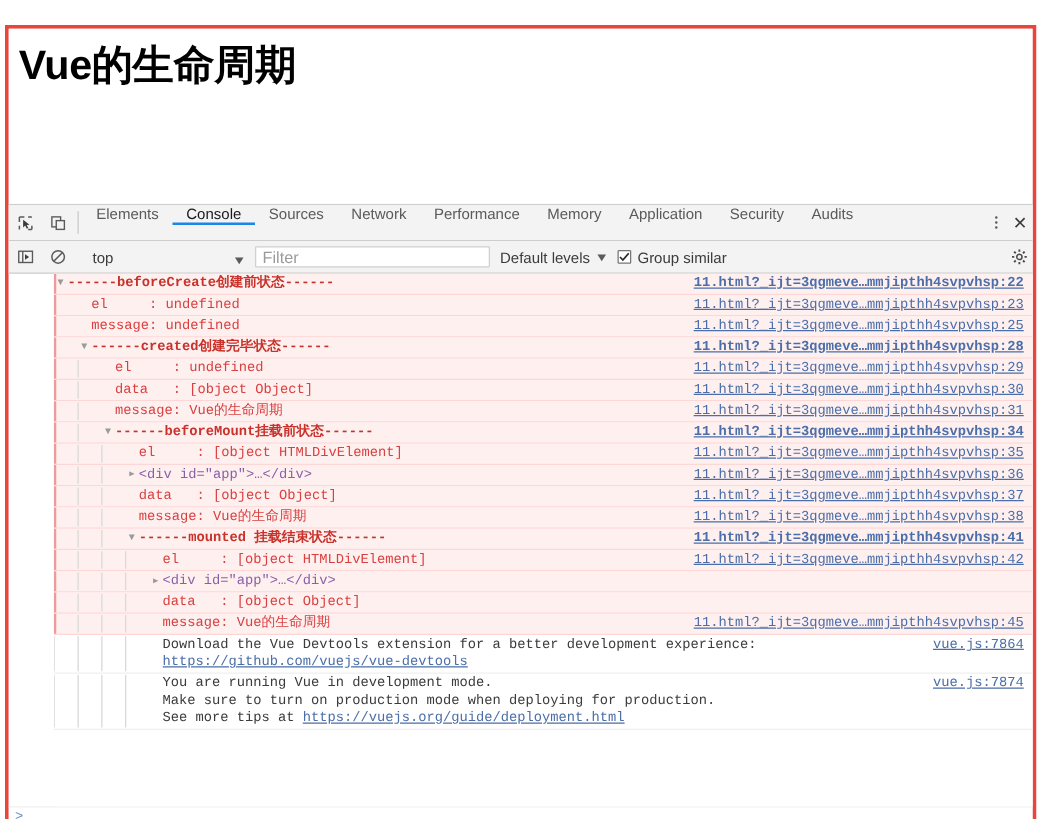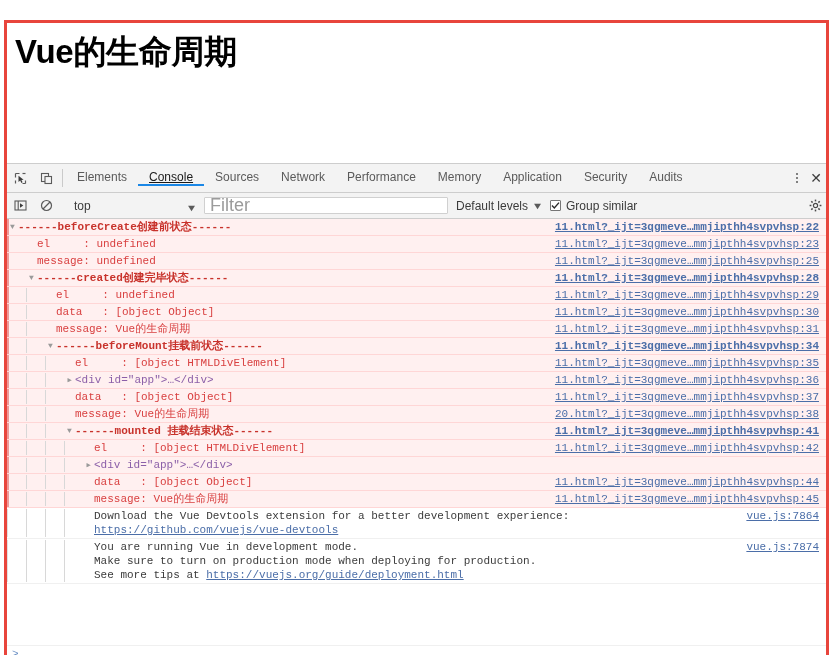--- a/index.html
+++ b/index.html
@@ -79,39 +79,38 @@
   }
   .dt-iconbtn svg { display: block; }
   .dt-sep {
     width: 1px;
     background: #cacaca;
     margin: 5px 3px;
     flex: 0 0 1px;
   }
   .dt-tabs {
     display: flex;
-    align-items: center;
+    align-items: flex-start;
     flex: 1 1 auto;
     overflow: hidden;
   }
   .dt-tab {
     padding: 0 11px;
     display: flex;
     align-items: center;
     white-space: nowrap;
     cursor: pointer;
     font-size: 12px;
     color: #5a5a5a;
     border-bottom: 2px solid transparent;
     box-sizing: border-box;
   }
   .dt-tab.active {
     color: #1a1a1a;
     border-bottom-color: #1a87e6;
-    text-decoration: underline;
   }
   .dt-right {
     display: flex;
     align-items: center;
     flex: 0 0 auto;
   }
   .dots {
     width: 18px;
     display: flex;
     flex-direction: column;
@@ -163,21 +162,21 @@
     font-size: 9px;
     color: #5a5a5a;
     transform: scaleX(1.3);
   }
   .filter-input {
     flex: 0 0 186px;
     height: 17px;
     margin: 0 6px 0 2px;
     border: 1px solid #d0d0d0;
     background: #ffffff;
-    font-size: 18px;
+    font-size: 13px;
     font-family: "Liberation Sans", sans-serif;
     color: #333;
     padding: 0 5px;
     box-sizing: border-box;
     outline: none;
     border-radius: 1px;
   }
   .filter-input::placeholder { color: #9b9b9b; }
   .levels {
     display: flex;
@@ -216,20 +215,21 @@
   }
 
   
   .console {
     flex: 1 1 auto;
     overflow: hidden;
     background: #ffffff;
     position: relative;
     font-family: "Liberation Mono", monospace;
     font-size: 11px;
+    margin-left: 36px;
   }
   .msg {
     display: flex;
     align-items: flex-start;
     border-bottom: 1px solid #f0f0f0;
     min-height: 17px;
     box-sizing: border-box;
     position: relative;
     padding: 0;
   }
@@ -576,21 +576,21 @@
         <div class="msg err">
           <div class="msg-body">
             <div class="guides">
               <div class="guide first"></div>
               <div class="guide"></div>
               <div class="guide"></div>
             </div>
             <span class="arrow blank"></span>
             <span class="txt red">message: Vue的生命周期</span>
           </div>
-          <a class="src">20.html?_ijt=3qgmeve…mmjipthh4svpvhsp:38</a>
+          <a class="src">11.html?_ijt=3qgmeve…mmjipthh4svpvhsp:38</a>
         </div>
         <div class="msg err">
           <div class="msg-body">
             <div class="guides">
               <div class="guide first"></div>
               <div class="guide"></div>
               <div class="guide"></div>
             </div>
             <span class="arrow down"></span>
             <span class="txt redb">------mounted 挂载结束状态------</span>
@@ -626,21 +626,20 @@
           <div class="msg-body">
             <div class="guides">
               <div class="guide first"></div>
               <div class="guide"></div>
               <div class="guide"></div>
               <div class="guide"></div>
             </div>
             <span class="arrow blank"></span>
             <span class="txt red">data   : [object Object]</span>
           </div>
-          <a class="src">11.html?_ijt=3qgmeve…mmjipthh4svpvhsp:44</a>
         </div>
         <div class="msg err">
           <div class="msg-body">
             <div class="guides">
               <div class="guide first"></div>
               <div class="guide"></div>
               <div class="guide"></div>
               <div class="guide"></div>
             </div>
             <span class="arrow blank"></span>

